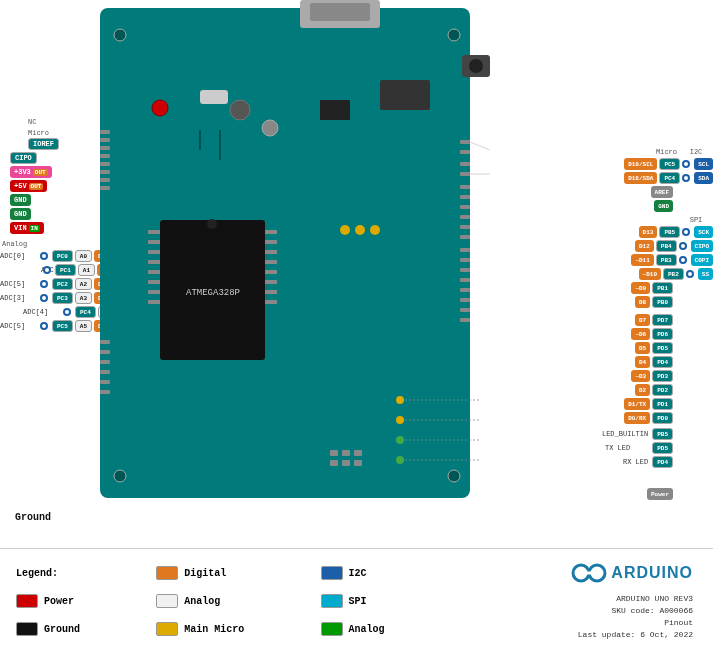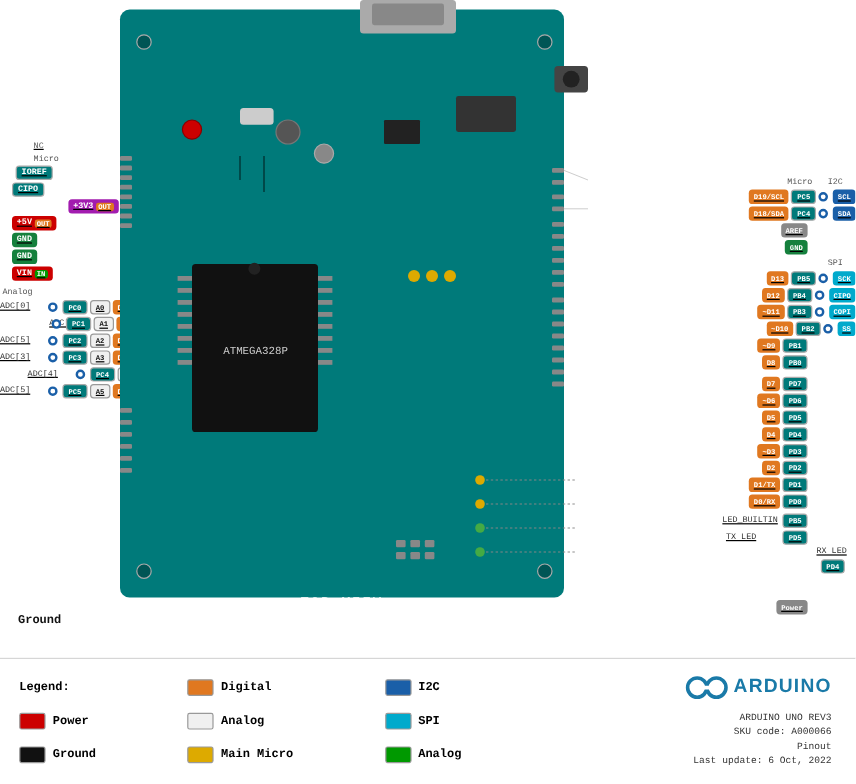--- a/index.html
+++ b/index.html
@@ -116,52 +116,52 @@
 
     .arduino-info {
       font-size: 8px;
       color: #333;
       text-align: right;
       line-height: 1.5;
       margin-top: 4px;
     }
 
     
-    .row { display: flex; align-items: center; gap: 2px; margin-bottom: 2px; text-decoration: underline; }
+    .row { display: flex; align-items: center; gap: 2px; margin-bottom: 2px; }
     .small { font-size: 7px; color: #555; }
   </style>
 </head>
 <body>
 
 <div class="main-container">
 
   <div class="board-section">
 
     <div style="position:absolute; left:0; top:118px;">
 
       <div class="row" style="margin-bottom:3px; padding-left:28px;">
         <span class="small">NC</span>
       </div>
 
       <div style="font-size:7px;color:#555;padding-left:28px;margin-bottom:1px;">
         <span>Micro</span>
       </div>
 
-      <div class="row" style="padding-left:13px;">
+      <div class="row" style="padding-left:28px;">
         <span class="pill pill-teal">IOREF</span>
       </div>
       <div style="margin-bottom:2px;"></div>
 
       <div class="row" style="padding-left:10px;">
         <span class="pill pill-teal">CIPO</span>
       </div>
       <div style="margin-bottom:2px;"></div>
 
       <div class="row" style="padding-left:10px;">
-        <span class="pill pill-red" style="background:#a21caf;margin-left:47px;">
+        <span class="pill pill-red" style="background:#ec4899;">
           <span>+3V3</span>
           <span style="background:#e07820;border-radius:2px;padding:0 2px;margin-left:2px;font-size:6px;">OUT</span>
         </span>
       </div>
       <div style="margin-bottom:2px;"></div>
 
       <div class="row" style="padding-left:10px;">
         <span class="pill pill-red" style="background:#cc0000;">
           <span>+5V</span>
           <span style="background:#e07820;border-radius:2px;padding:0 2px;margin-left:2px;font-size:6px;">OUT</span>
@@ -368,21 +368,21 @@
         <span class="pill pill-teal" style="font-size:6px;">PB5</span>
         <div style="width:38px;"></div>
       </div>
 
       <div class="row" style="justify-content:flex-end; margin-bottom:2px;">
         <span style="font-size:7px;color:#333;margin-right:20px;">TX LED</span>
         <span class="pill pill-teal" style="font-size:6px;">PD5</span>
         <div style="width:38px;"></div>
       </div>
 
-      <div class="row" style="justify-content:flex-end; margin-bottom:16px;flex-direction:column;">
+      <div class="row" style="justify-content:flex-end; margin-bottom:16px;">
         <span style="font-size:7px;color:#333;margin-right:2px;">RX LED</span>
         <span class="pill pill-teal" style="font-size:6px;">PD4</span>
         <div style="width:38px;"></div>
       </div>
 
       <div style="margin-bottom:4px;"></div>
 
       <div class="row" style="justify-content:flex-end; margin-bottom:2px;">
         <span class="pill pill-gray" style="font-size:6px;">Power</span>
         <div style="width:38px;"></div>

